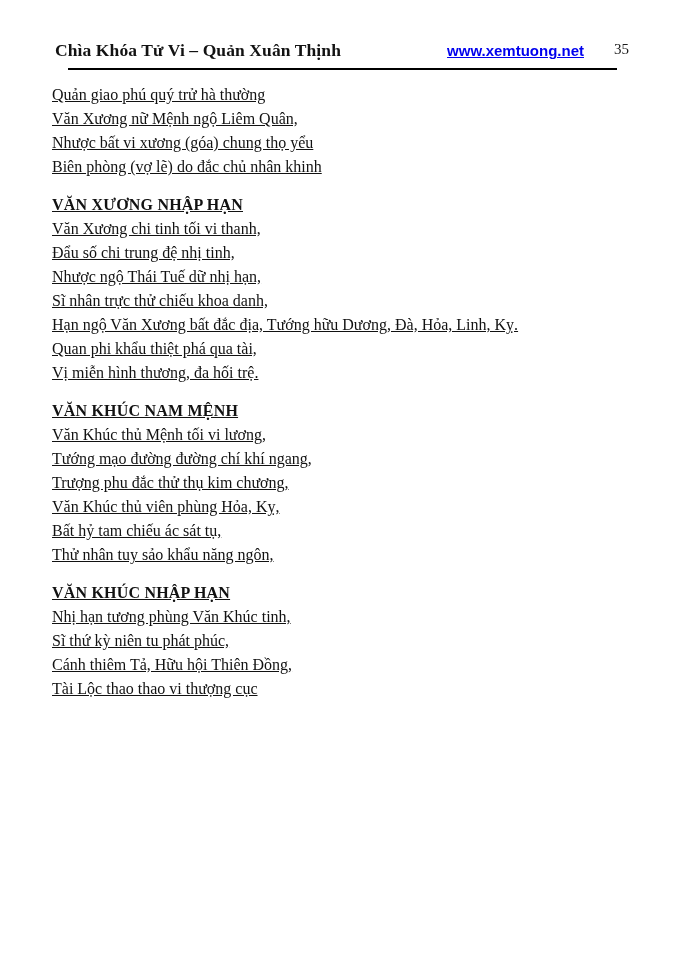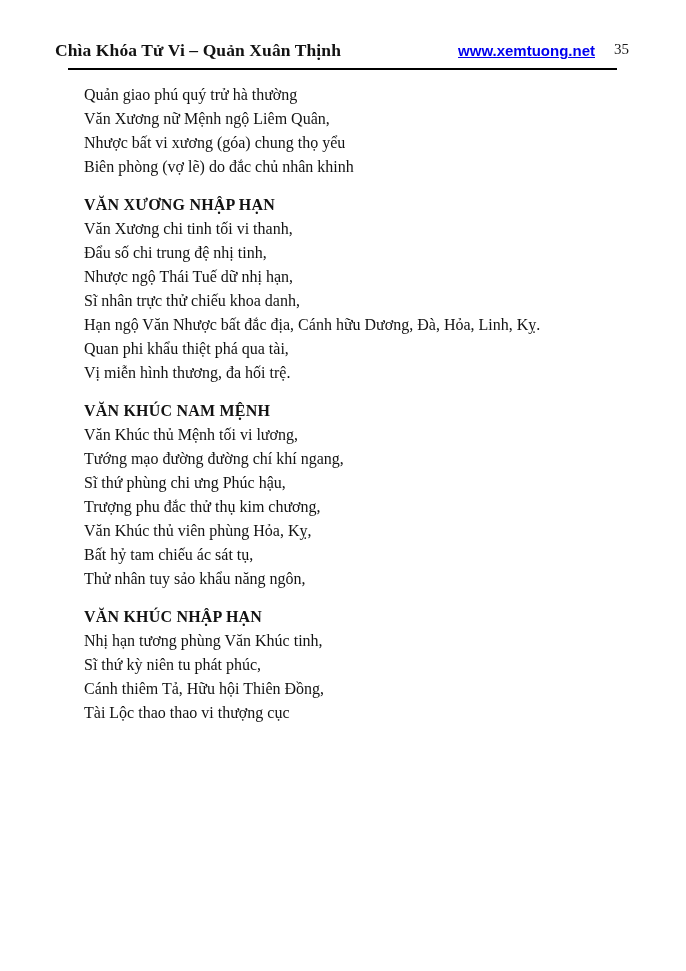--- a/index.html
+++ b/index.html
@@ -21,45 +21,47 @@
   .book-title {
     font-weight: bold;
     font-size: 17.5px;
     letter-spacing: 0.1px;
     white-space: nowrap;
     text-align: center;
   }
   .header-right {
     display: flex;
     align-items: baseline;
-    gap: 19px;
+    gap: 10px;
   }
   .site-link {
     font-family: "Liberation Sans", "DejaVu Sans", sans-serif;
     font-weight: bold;
     font-size: 15px;
     color: #0000ee;
     text-decoration: underline;
     white-space: nowrap;
     cursor: pointer;
   }
   .page-num {
     font-size: 15px;
     color: #1a1a1a;
     position: relative;
     top: -2px;
+    margin-left: 20px;
   }
   .header-rule {
     height: 2px;
     background: #000000;
     width: 549px;
     margin: 7px 0 0 68px;
   }
   .content {
-    margin: 13px 0 0 84px;
+    margin: 13px 0 0 52px;
+    text-decoration: underline;
   }
   .line {
     font-size: 16px;
     line-height: 24px;
     height: 24px;
     white-space: nowrap;
   }
   .section { margin-top: 14px; }
   .heading {
     font-weight: bold;
@@ -89,29 +91,28 @@
       <div class="line">Nhược bất vi xương (góa) chung thọ yểu</div>
       <div class="line">Biên phòng (vợ lẽ) do đắc chủ nhân khinh</div>
     </div>
   <div id="sections">
       <div class="section">
         <div class="heading">VĂN XƯƠNG NHẬP HẠN</div>
         <div class="line">Văn Xương chi tinh tối vi thanh,</div>
         <div class="line">Đẩu số chi trung đệ nhị tinh,</div>
         <div class="line">Nhược ngộ Thái Tuế dữ nhị hạn,</div>
         <div class="line">Sĩ nhân trực thử chiếu khoa danh,</div>
-        <div class="line">Hạn ngộ Văn Nhược bất đắc địa, Cánh hữu Dương, Đà, Hỏa, Linh, Kỵ.</div>
+        <div class="line">Hạn ngộ Văn Xương bất đắc địa, Tướng hữu Dương, Đà, Hỏa, Linh, Kỵ.</div>
         <div class="line">Quan phi khẩu thiệt phá qua tài,</div>
         <div class="line">Vị miễn hình thương, đa hối trệ.</div>
       </div>
       <div class="section">
         <div class="heading">VĂN KHÚC NAM MỆNH</div>
         <div class="line">Văn Khúc thủ Mệnh tối vi lương,</div>
         <div class="line">Tướng mạo đường đường chí khí ngang,</div>
-        <div class="line">Sĩ thứ phùng chi ưng Phúc hậu,</div>
         <div class="line">Trượng phu đắc thử thụ kim chương,</div>
         <div class="line">Văn Khúc thủ viên phùng Hỏa, Kỵ,</div>
         <div class="line">Bất hỷ tam chiếu ác sát tụ,</div>
         <div class="line">Thử nhân tuy sảo khẩu năng ngôn,</div>
       </div>
       <div class="section">
         <div class="heading">VĂN KHÚC NHẬP HẠN</div>
         <div class="line">Nhị hạn tương phùng Văn Khúc tinh,</div>
         <div class="line">Sĩ thứ kỳ niên tu phát phúc,</div>
         <div class="line">Cánh thiêm Tả, Hữu hội Thiên Đồng,</div>

